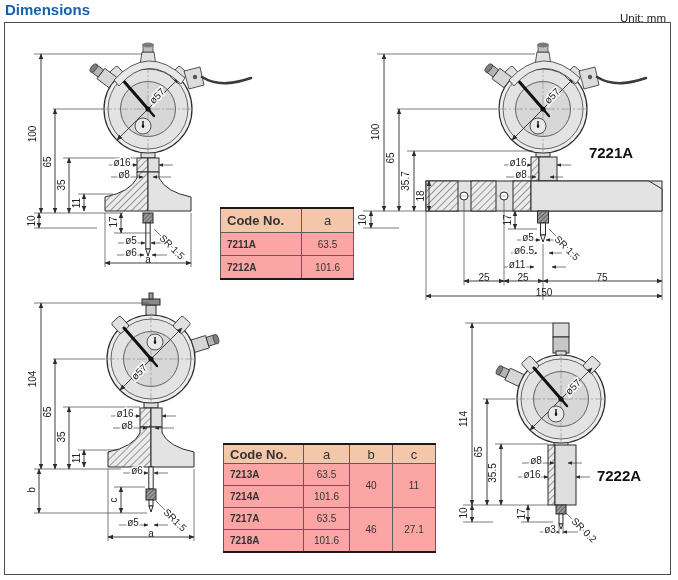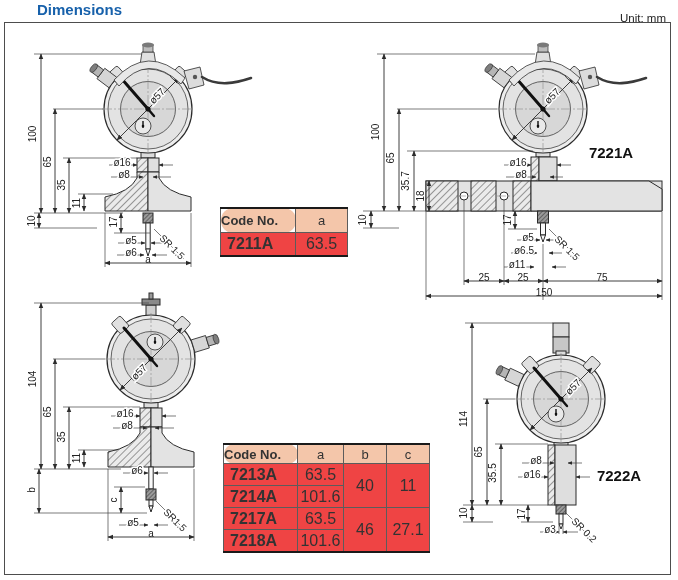--- a/index.html
+++ b/index.html
@@ -1,33 +1,33 @@
 <!DOCTYPE html>
 <html><head>
 <meta charset="utf-8">
 <style>
   html,body{margin:0;padding:0;background:#ffffff;width:678px;height:580px;overflow:hidden;
     font-family:"Liberation Sans",sans-serif;}
-  #page-title{position:absolute;left:5px;top:1px;font-size:15px;font-weight:bold;color:#1761ab;margin-left:32px;}
+  #page-title{position:absolute;left:5px;top:1px;font-size:15px;font-weight:bold;color:#1761ab;}
   #frame{position:absolute;left:4px;top:22px;width:665px;height:551px;border:1.5px solid #4d4d4d;background:#fff;}
   #unit-label{position:absolute;right:12px;top:12px;font-size:11.5px;color:#222;}
   svg text{font-family:"Liberation Sans",sans-serif;fill:#222;}
   .dt{font-size:10px;}
   .lbl{font-size:15px;font-weight:bold;fill:#111;}
   .halo{paint-order:stroke fill;stroke:#ffffff;stroke-width:3px;}
   .dim{stroke:#2b2b2b;stroke-width:0.9;marker-start:url(#ar);marker-end:url(#ar);}
   .ext{stroke:#444;stroke-width:0.7;}
   .cl{stroke:#8a8a8a;stroke-width:0.6;stroke-dasharray:10 2 2 2;}
   .ol{stroke:#2b2b2b;stroke-width:1;}
   .tbl{position:absolute;}
   .tbl table{border-collapse:collapse;border-top:2.5px solid #1a1a1a;border-bottom:2.5px solid #1a1a1a;}
   .tbl th,.tbl td{border:1px solid #5c5c5c;color:#333;}
   .tbl th{background:#f4c6aa;font-size:13px;font-weight:normal;}
-  .tbl th.code-h{font-weight:bold;text-align:left;padding-left:0;border-radius:12px;}
-  .tbl td{background:#ef4444;font-size:16px;text-align:center;}
+  .tbl th.code-h{font-weight:bold;text-align:left;padding-left:6px;}
+  .tbl td{background:#fca5a5;font-size:10px;text-align:center;}
   .tbl td.code{font-weight:bold;text-align:left;padding-left:6px;}
   #t1 th{height:21px;} #t1 td{height:20px;}
   #t2 th{height:16px;} #t2 td{height:19px;}
 </style>
 </head>
 <body>
 
 <div id="page-title">Dimensions</div>
 
 <div id="frame">
@@ -329,20 +329,24 @@
   <table>
     <tbody>
         <tr>
       <th class="code-h" style="width:73px">Code No.</th>
       <th style="width:49px">a</th>
     </tr>
     <tr>
       <td class="code">7211A</td>
       <td>63.5</td>
     </tr>
+    <tr>
+      <td class="code">7212A</td>
+      <td>101.6</td>
+    </tr>
   </tbody>
     </table>
 </div>
 
 <div class="tbl" id="t2" style="left:223px;top:443px;">
   <table>
     <tbody>
         <tr>
       <th class="code-h" style="width:72px">Code No.</th>
       <th style="width:43px">a</th>

